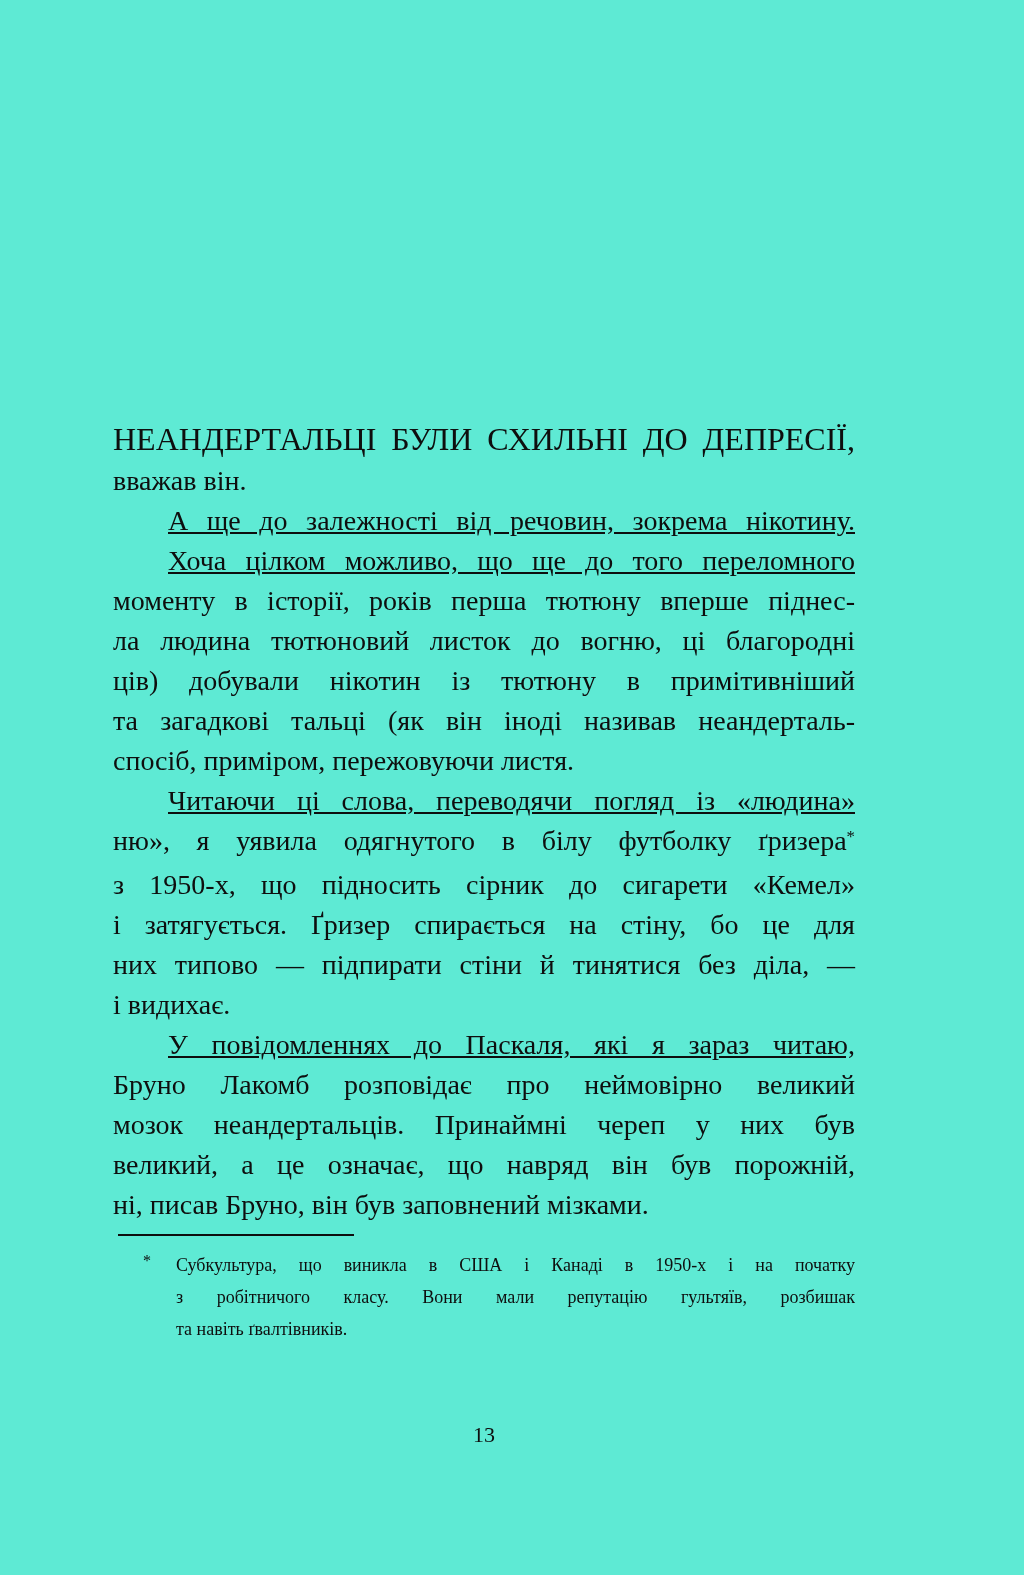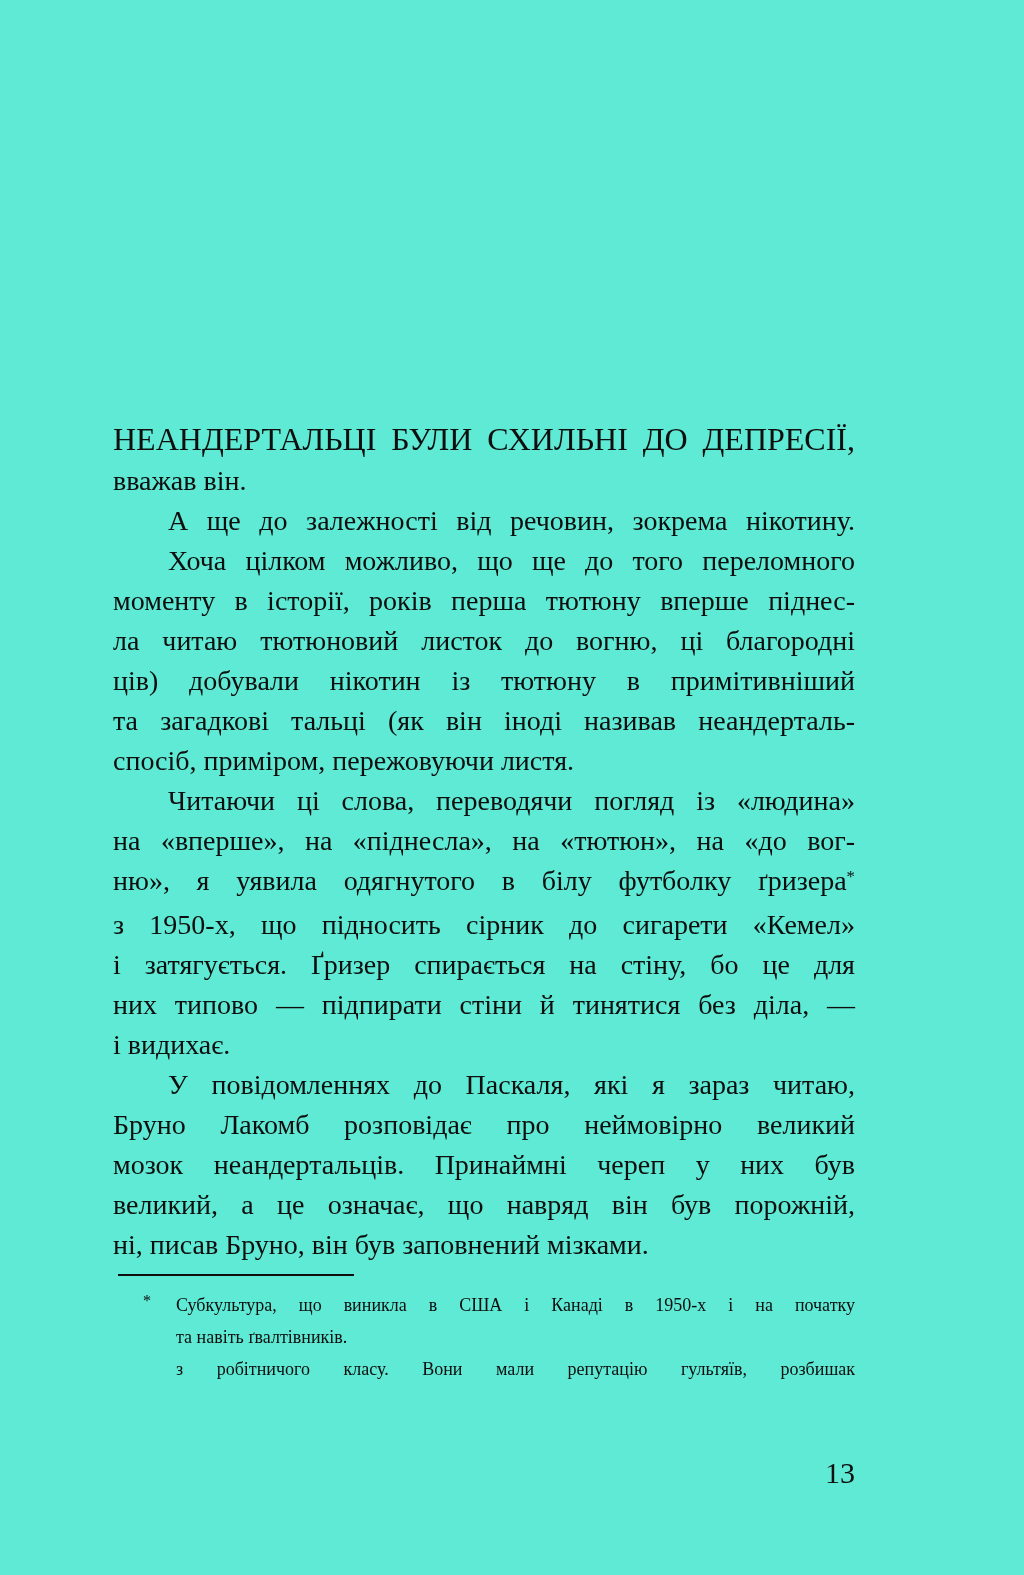--- a/index.html
+++ b/index.html
@@ -25,21 +25,21 @@
   .para { margin: 0; }
   .line {
     font-size: 28px;
     line-height: 40px;
     white-space: normal;
   }
   .jl {
     text-align: justify;
     text-align-last: justify;
   }
-  .ind { text-indent: 55px; }
+  .ind { text-indent: 55px; text-decoration: underline; }
   .caps { font-size: 32px; }
   .it { }
   .sup {
     font-size: 0.60em;
     position: relative;
     top: -0.5em;
   }
   .fn-rule {
     margin-top: 9px;
     margin-left: 5px;
@@ -58,52 +58,51 @@
     top: 3px;
     font-size: 16px;
   }
   .fn-lines { margin-left: 33px; }
   .fn-line {
     font-size: 18px;
     line-height: 32px;
   }
   .page-number {
     position: absolute;
-    top: 1456px;
+    top: 1422px;
     left: 113px;
     width: 742px;
-    text-align: right;
-    font-size: 30px;
+    text-align: center;
+    font-size: 22px;
   }
 </style>
 </head>
 <body>
 
 <div class="page">
 
   <div class="text-block">
     <div id="paragraphs">
         <div class="para">
           <div class="line jl"><span class="caps">НЕАНДЕРТАЛЬЦІ БУЛИ СХИЛЬНІ ДО ДЕПРЕСІЇ,</span></div>
           <div class="line"><span>вважав він.</span></div>
         </div>
         <div class="para">
           <div class="line jl ind"><span>А ще до залежності від речовин, зокрема нікотину.</span></div>
         </div>
         <div class="para">
           <div class="line jl ind"><span>Хоча цілком можливо, що ще до того переломного</span></div>
           <div class="line jl"><span>моменту в історії, років </span><span class="it">перша</span><span> тютюну </span><span class="it">вперше</span><span> піднес-</span></div>
-          <div class="line jl"><span>ла </span><span class="it">читаю</span><span> тютюновий листок до вогню, ці благородні</span></div>
+          <div class="line jl"><span>ла </span><span class="it">людина</span><span> тютюновий листок до вогню, ці благородні</span></div>
           <div class="line jl"><span>ців) добували нікотин із тютюну в примітивніший</span></div>
           <div class="line jl"><span>та загадкові тальці (як він іноді називав неандерталь-</span></div>
           <div class="line"><span>спосіб, приміром, пережовуючи листя.</span></div>
         </div>
         <div class="para">
           <div class="line jl ind"><span>Читаючи ці слова, переводячи погляд із «людина»</span></div>
-          <div class="line jl"><span>на «вперше», на «піднесла», на «тютюн», на «до вог-</span></div>
           <div class="line jl"><span>ню», я уявила одягнутого в білу футболку ґризера</span><span class="sup">*</span></div>
           <div class="line jl"><span>з 1950-х, що підносить сірник до сигарети «Кемел»</span></div>
           <div class="line jl"><span>і затягується. Ґризер спирається на стіну, бо це для</span></div>
           <div class="line jl"><span>них типово — підпирати стіни й тинятися без діла, —</span></div>
           <div class="line"><span>і видихає.</span></div>
         </div>
         <div class="para">
           <div class="line jl ind"><span>У повідомленнях до Паскаля, які я зараз читаю,</span></div>
           <div class="line jl"><span>Бруно Лакомб розповідає про неймовірно великий</span></div>
           <div class="line jl"><span>мозок неандертальців. Принаймні череп у них був</span></div>
@@ -111,21 +110,21 @@
           <div class="line"><span>ні, писав Бруно, він був заповнений мізками.</span></div>
         </div>
       </div>
 
     <div class="fn-rule"></div>
 
     <div class="footnote">
       <span class="fn-marker">*</span>
       <div class="fn-lines" id="footnote-lines">
           <div class="fn-line jl"><span>Субкультура, що виникла в США і Канаді в 1950-х і на початку</span></div>
+          <div class="fn-line jl"><span>з робітничого класу. Вони мали репутацію гультяїв, розбишак</span></div>
           <div class="fn-line"><span>та навіть ґвалтівників.</span></div>
-          <div class="fn-line jl"><span>з робітничого класу. Вони мали репутацію гультяїв, розбишак</span></div>
         </div>
     </div>
   </div>
 
   <div class="page-number">13</div>
 
 </div>
 
 </body></html>

